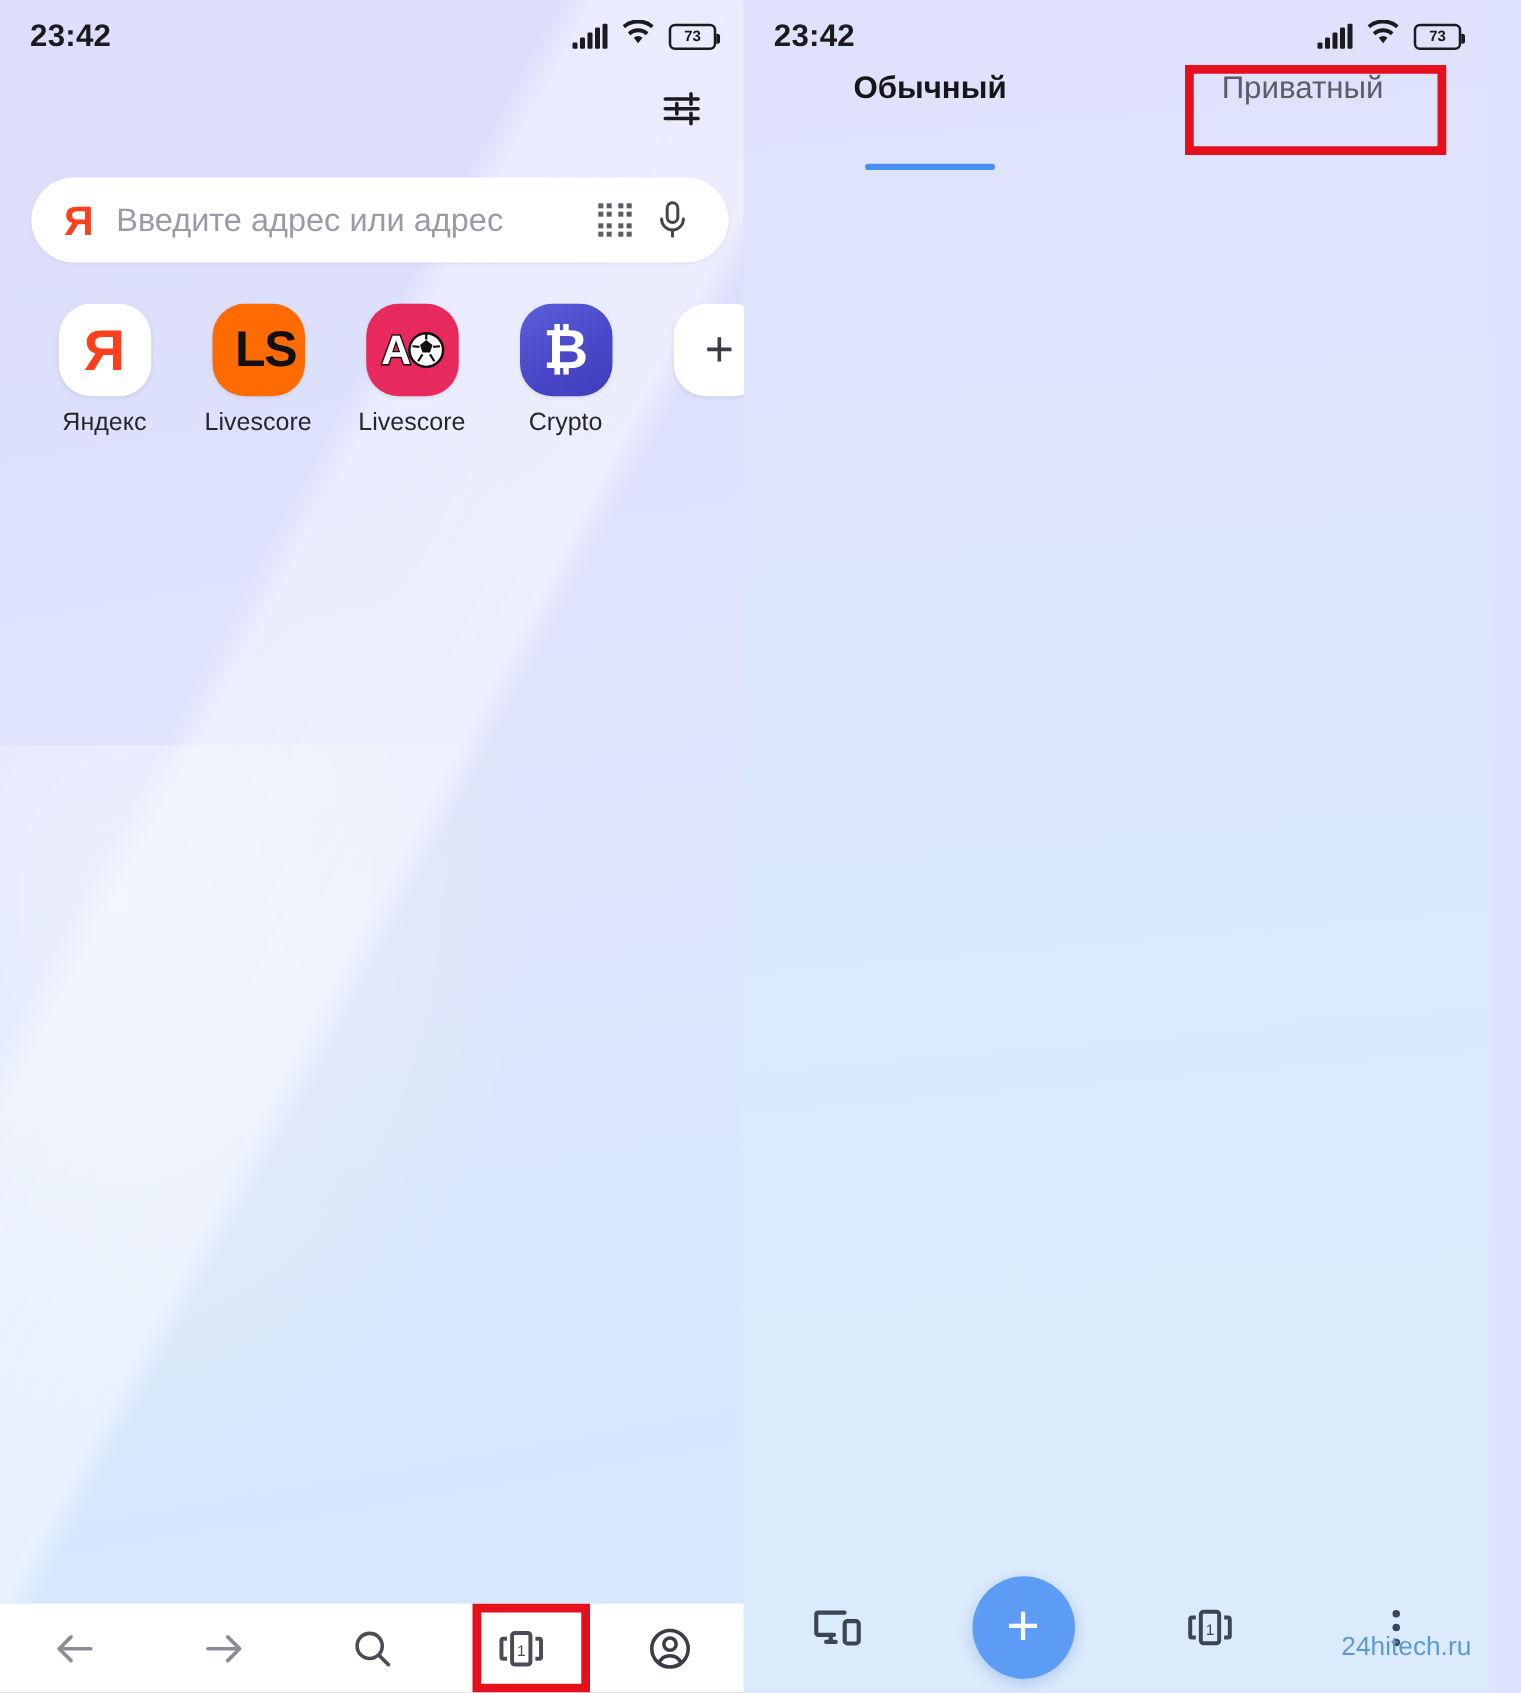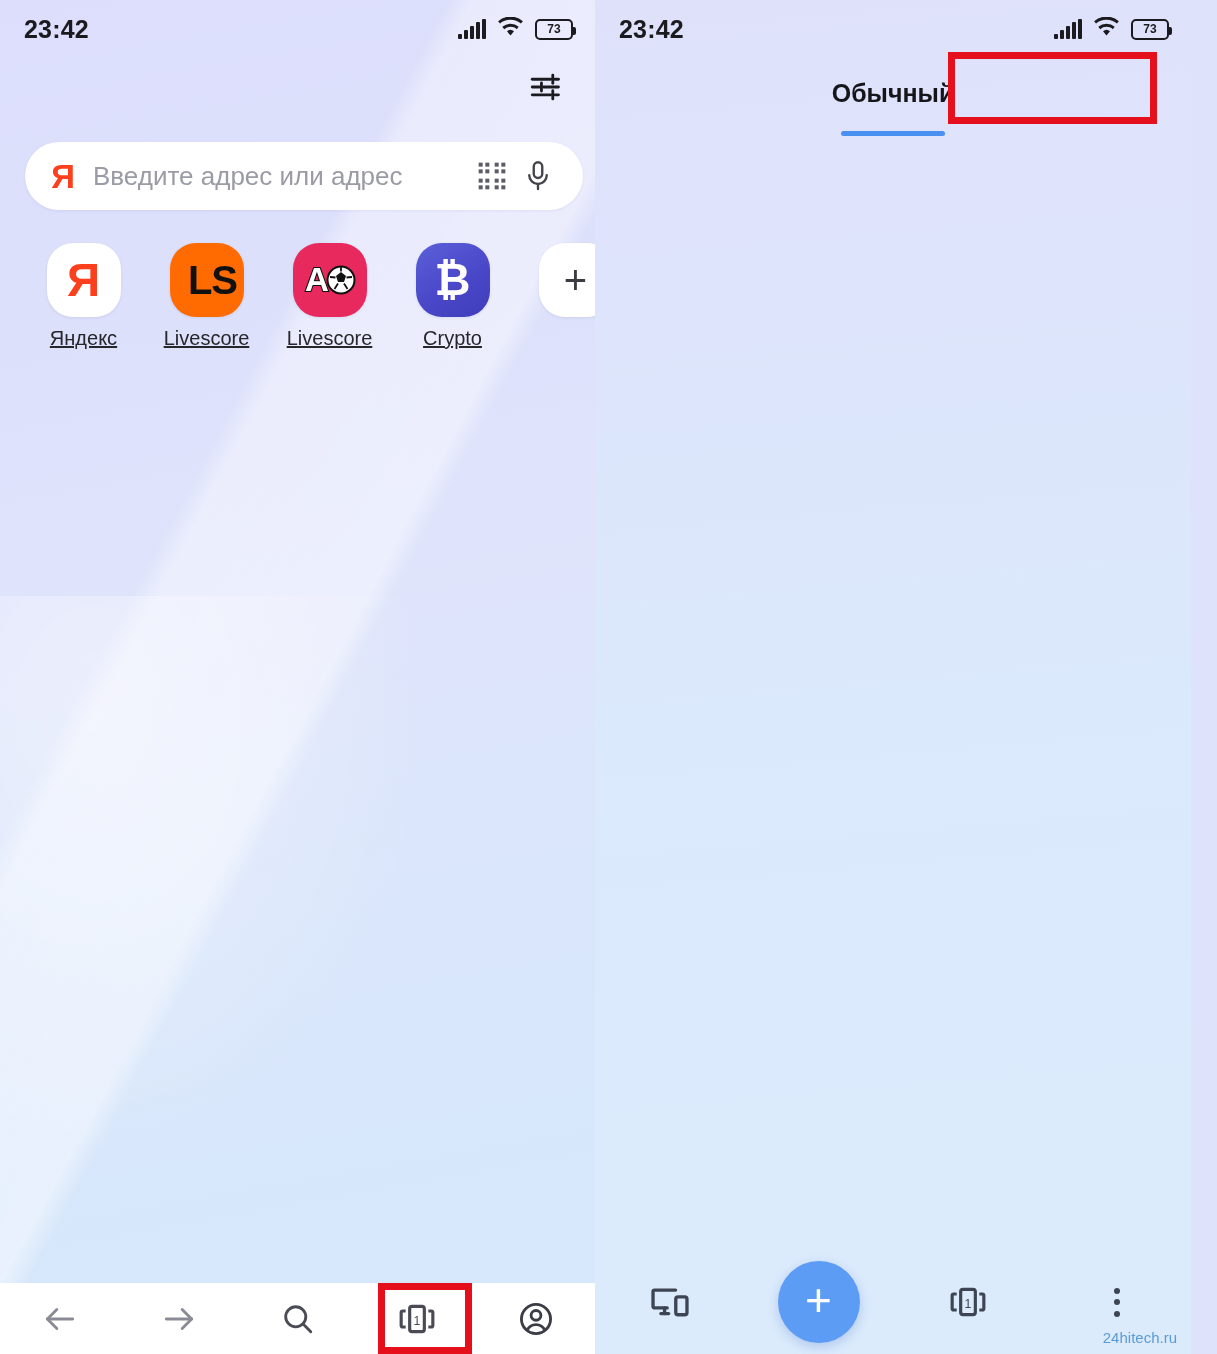--- a/index.html
+++ b/index.html
@@ -117,21 +117,20 @@
   .sc-tile {
     width:74px; height:74px;
     border-radius:26px;
     display:flex; align-items:center; justify-content:center;
     overflow:hidden;
     box-shadow: 0 1px 3px rgba(60,60,110,0.10);
   }
   .sc-label {
     margin-top:10px; font-size:20px; color:#26262b;
     white-space:nowrap;
-    text-decoration:underline;
   }
   .tile-yandex { background:#ffffff; }
   .tile-yandex .glyph { font-size:46px; font-weight:700; color:#fc3f1d; line-height:1; }
   .tile-livescore { background:#ff6b00; }
   .tile-livescore .glyph { font-size:40px; font-weight:900; color:#111; line-height:1; letter-spacing:-1px;margin-left:12px; }
   .tile-football { background:#e8295e; }
   .tile-crypto { background: linear-gradient(150deg,#5b5fd8 0%,#4a48c9 55%,#3f3db9 100%); }
   .tile-crypto .glyph { font-size:44px; font-weight:700; color:#fff; line-height:1; }
   .tile-add { background:#ffffff; }
   .tile-add .glyph { font-size:40px; font-weight:300; color:#3b3b44; line-height:1; }
@@ -149,21 +148,21 @@
     display:flex; align-items:center; justify-content:center;
   }
 
   
   .tabstrip {
     position:absolute; top:56px; left:0; right:0;
     height:74px; display:flex; z-index: 8;
   }
   .tabitem {
     flex:1; position:relative;
-    display:flex; align-items:center; justify-content:center;
+    display:flex; align-items:flex-start; justify-content:center;
     font-size:25px;
   }
   .tabitem.active { color:#16161a; font-weight:700; }
   .tabitem.inactive { color:#5c5c66; font-weight:400; }
   .tab-underline {
     position:absolute; bottom:-6px; left:50%; transform:translateX(-50%);
     width:104px; height:5px; border-radius:3px; background:#4a90f0;
   }
 
   
@@ -178,22 +177,22 @@
     width:82px; height:82px; border-radius:50%;
     background:#5d9cf5;
     display:flex; align-items:center; justify-content:center;
     box-shadow: 0 4px 12px rgba(60,110,200,0.28);
   }
   .fab .plus { font-size:46px; color:#fff; font-weight:300; line-height:1; margin-top:-4px; }
   .kebab { display:flex; flex-direction:column; gap:5.5px; align-items:center; }
   .kebab i { width:6px; height:6px; border-radius:50%; background:#3c4551; display:block; }
 
   .watermark {
-    position:absolute; right:14px; bottom:8px;
-    font-size:15px; color:#5b9bd5;
+    position:absolute; right:14px; bottom:24px;
+    font-size:21px; color:#5b9bd5;
     z-index: 20;
   }
 
   
   .redbox {
     position:absolute;
     border:7px solid #e60f1c;
     z-index: 30;
     pointer-events:none;
   }
@@ -379,20 +378,23 @@
           <span>73</span>
         </span>
       </div>
     </div>
 
     <div class="tabstrip">
       <div class="tabitem active">
         <span>Обычный</span>
         <span class="tab-underline"></span>
       </div>
+      <div class="tabitem inactive">
+        <span>Приватный</span>
+      </div>
     </div>
 
     <div class="toolbar-right">
       <div class="tr-slot">
         <svg width="42" height="42" viewBox="0 0 24 24" fill="none" stroke="#3c4551" stroke-width="1.9" stroke-linejoin="round" stroke-linecap="round">
           <path d="M15.2 5.2 H3.2 A0.9 0.9 0 0 0 2.3 6.1 V14.5 A0.9 0.9 0 0 0 3.2 15.4 H10.4"></path>
           <line x1="6.8" y1="18.6" x2="11.2" y2="18.6"></line>
             <line x1="8.9" y1="15.4" x2="8.9" y2="18.6"></line>
           <rect x="15.3" y="9.1" width="6.4" height="10.2" rx="1.3"></rect>
         </svg>

